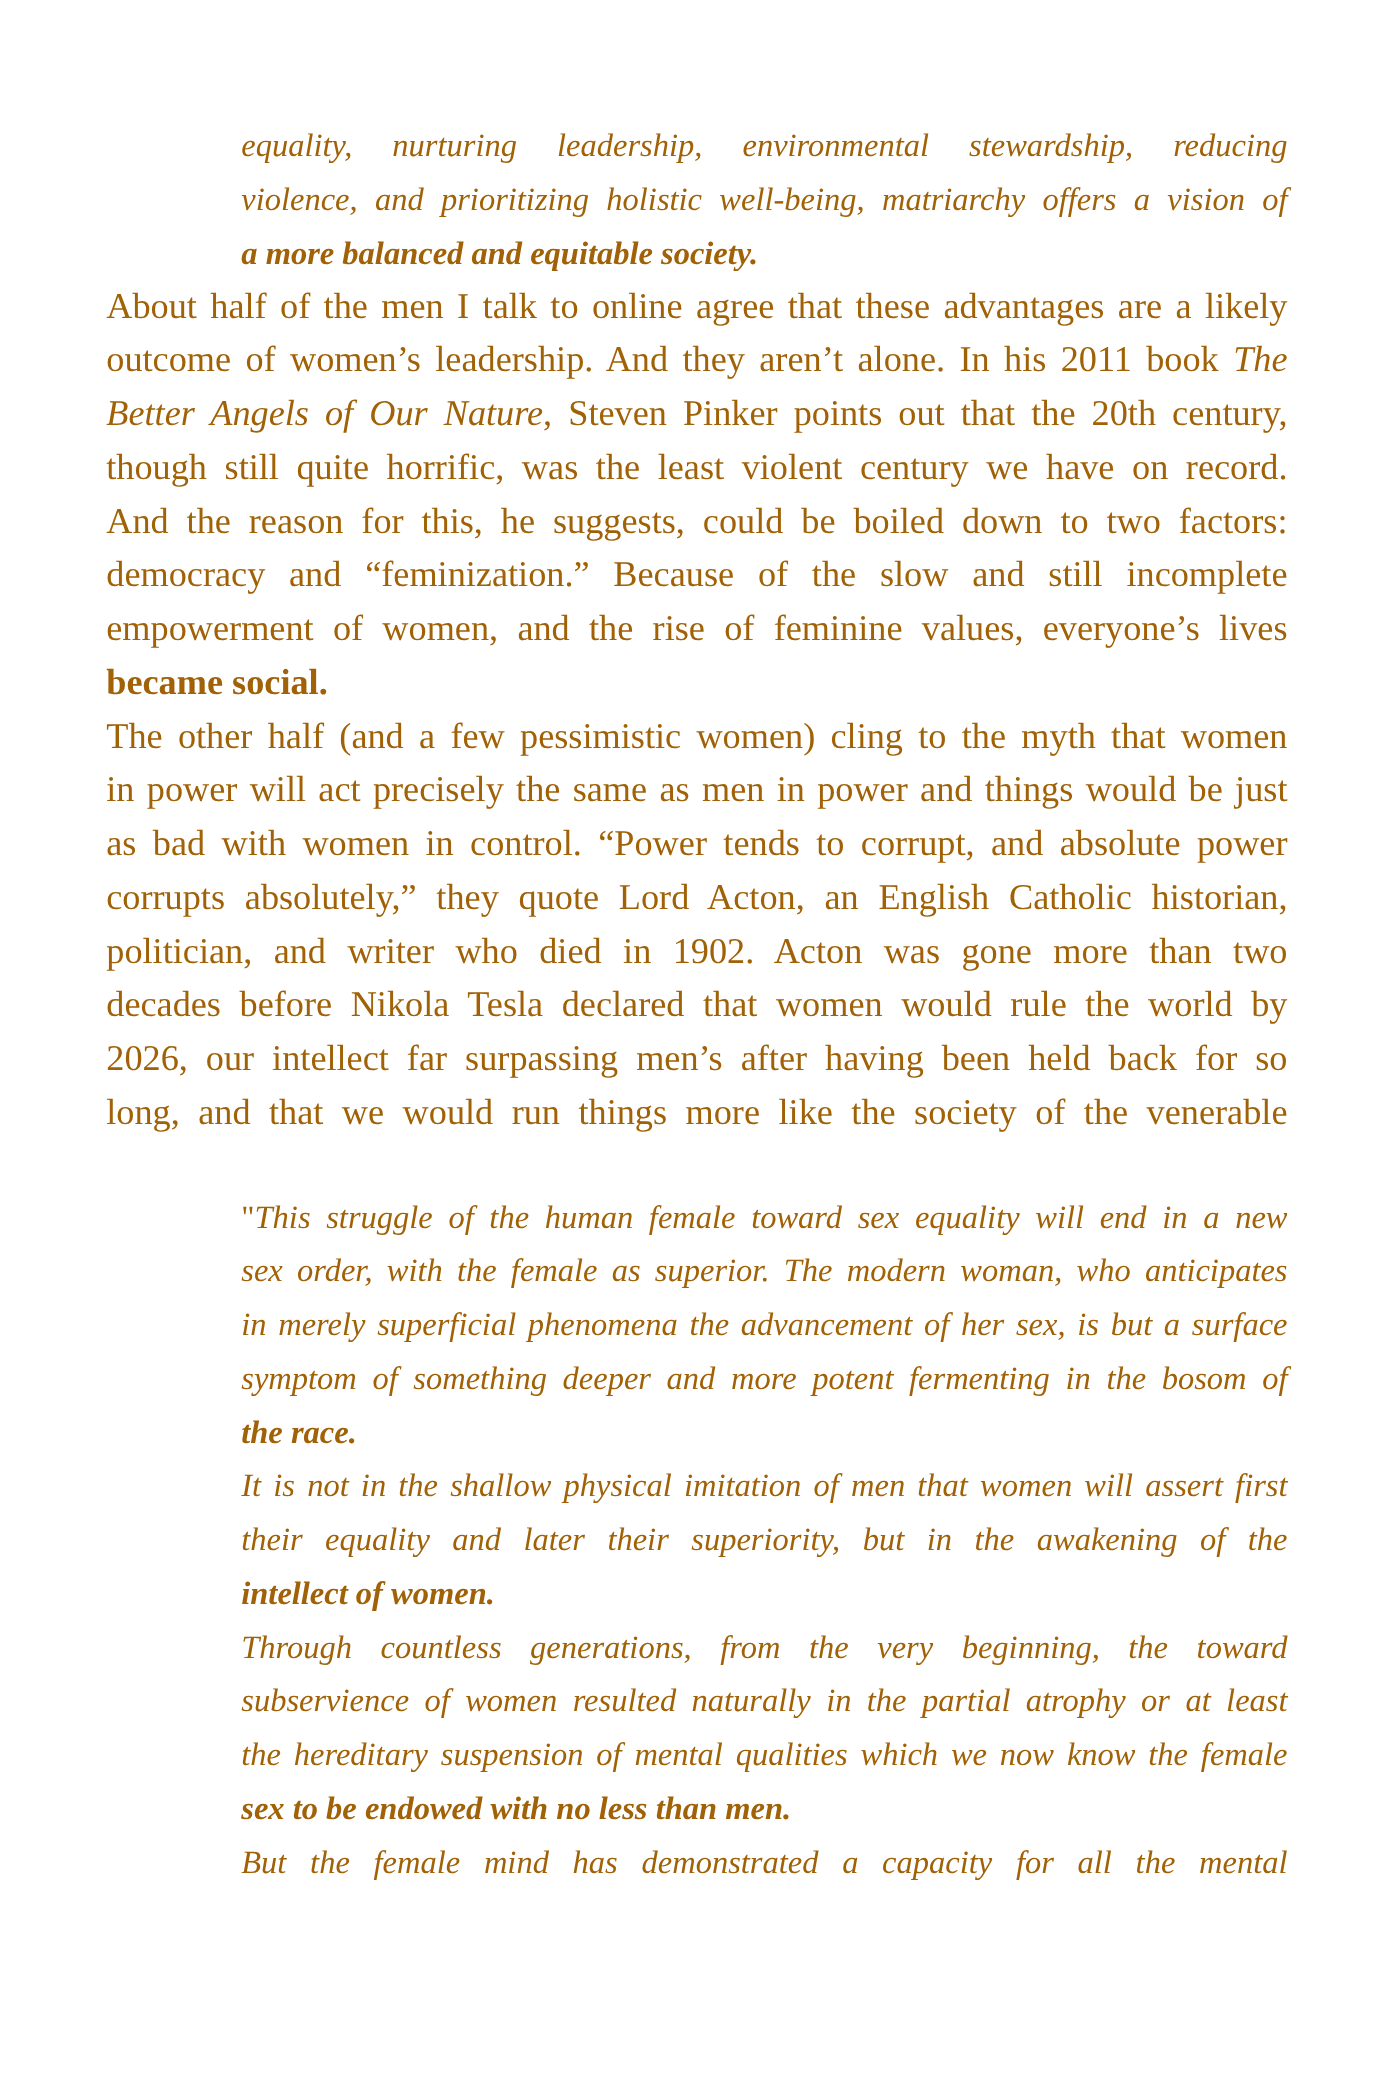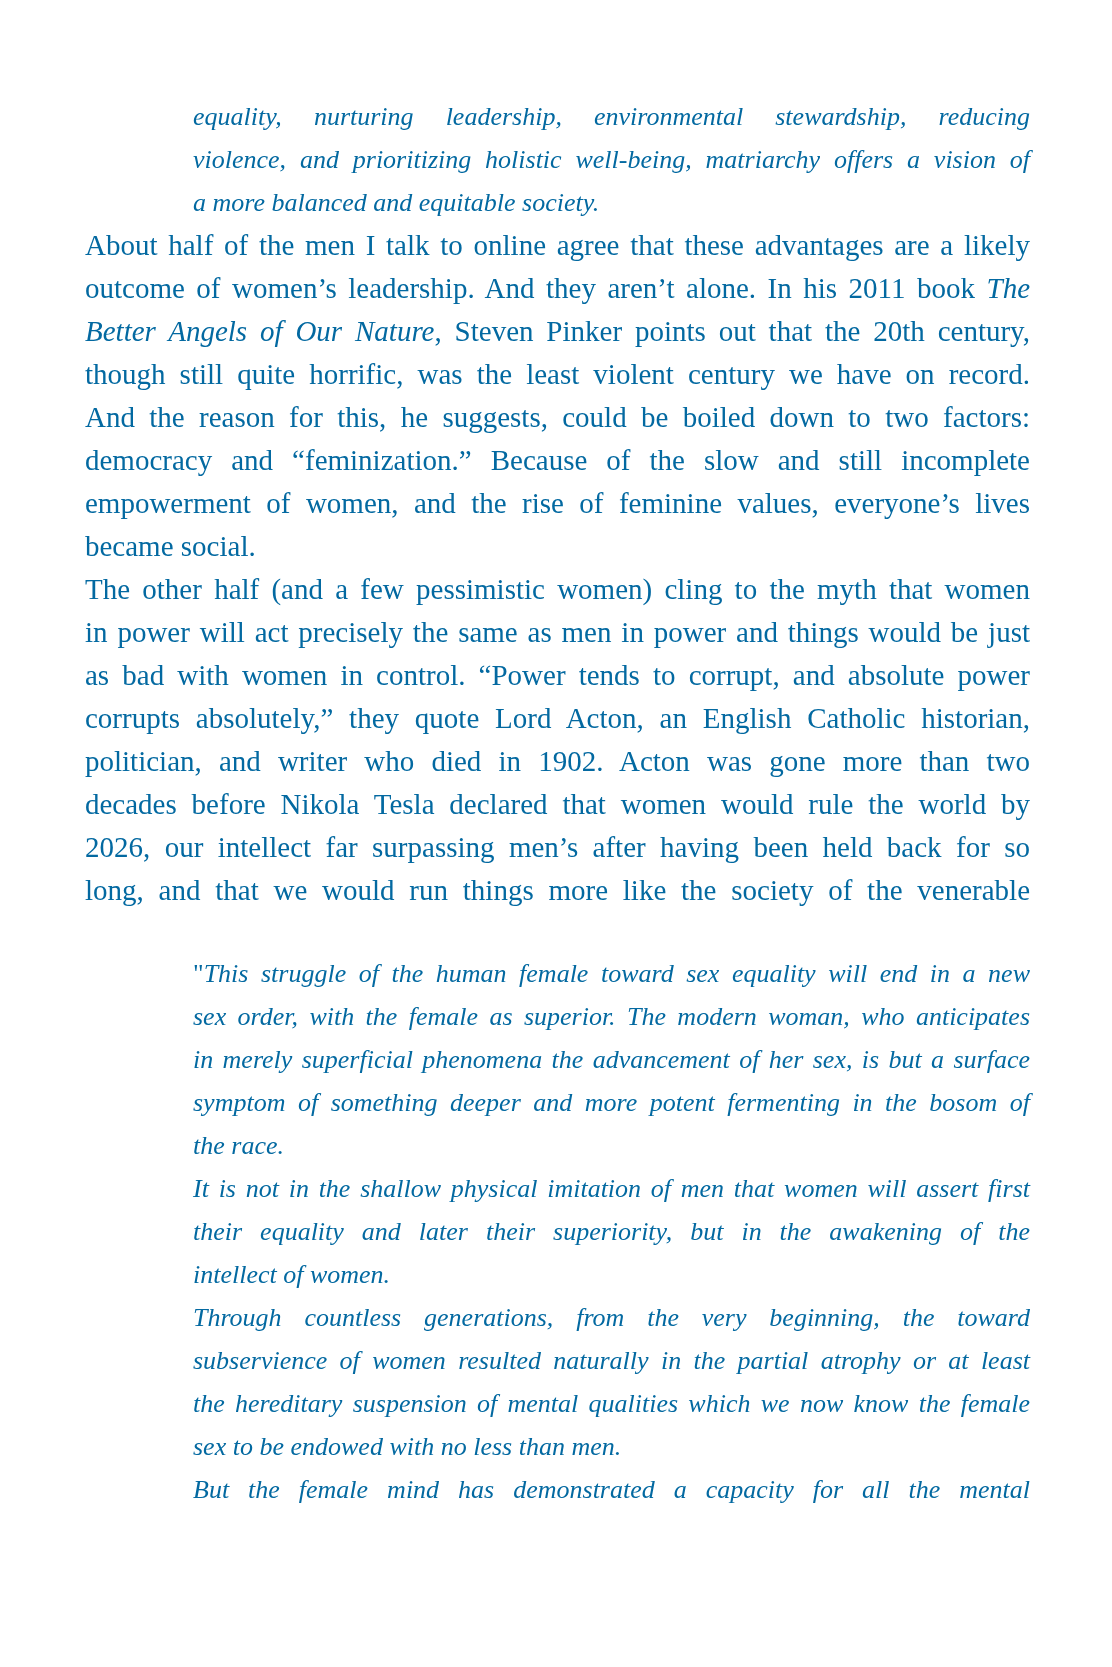--- a/index.html
+++ b/index.html
@@ -5,40 +5,41 @@
   html, body {
     margin: 0;
     padding: 0;
     background: #ffffff;
   }
   .page {
     position: relative;
     width: 1112px;
     height: 1667px;
     background: #ffffff;
-    color: #0369a1;
+    color: #a16207;
     font-family: "Liberation Serif", serif;
     overflow: hidden;
   }
   .text-block {
     position: absolute;
     left: 85px;
     top: 95px;
     width: 945px;
   }
   .line {
     display: block;
     height: 43px;
     line-height: 43px;
     text-align: justify;
     text-align-last: justify;
   }
   .line.noj {
     text-align: left;
     text-align-last: left;
+    font-weight: bold;
   }
   .body-line {
     font-size: 29px;
   }
   .quote-line {
     font-size: 26px;
     font-style: italic;
     margin-left: 108px;
   }
   .seg-italic { font-style: italic; }

